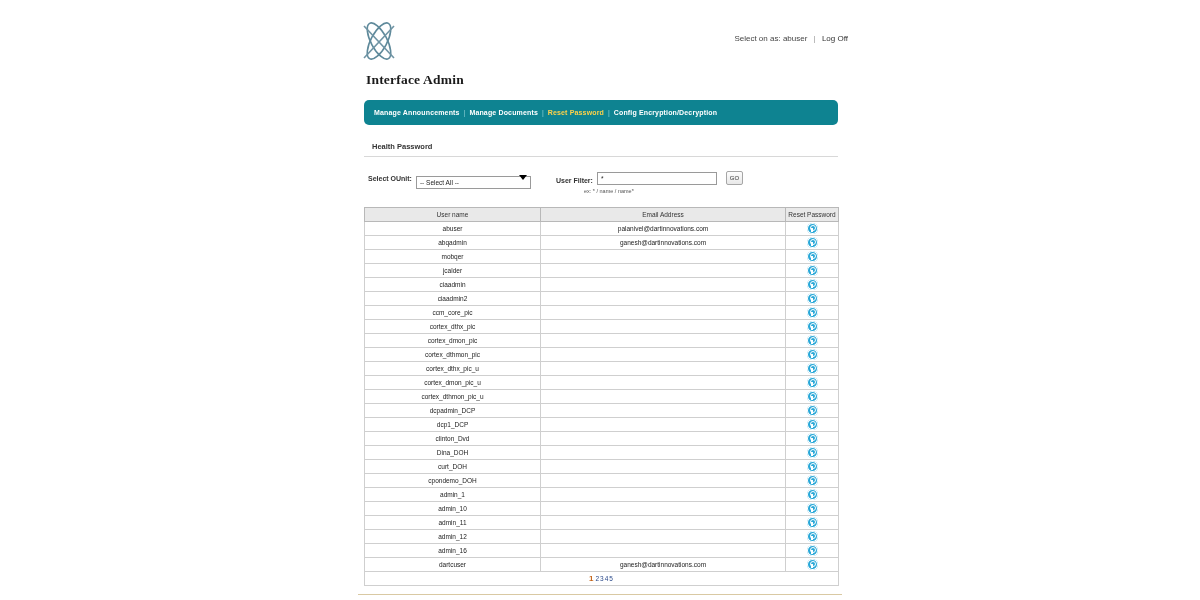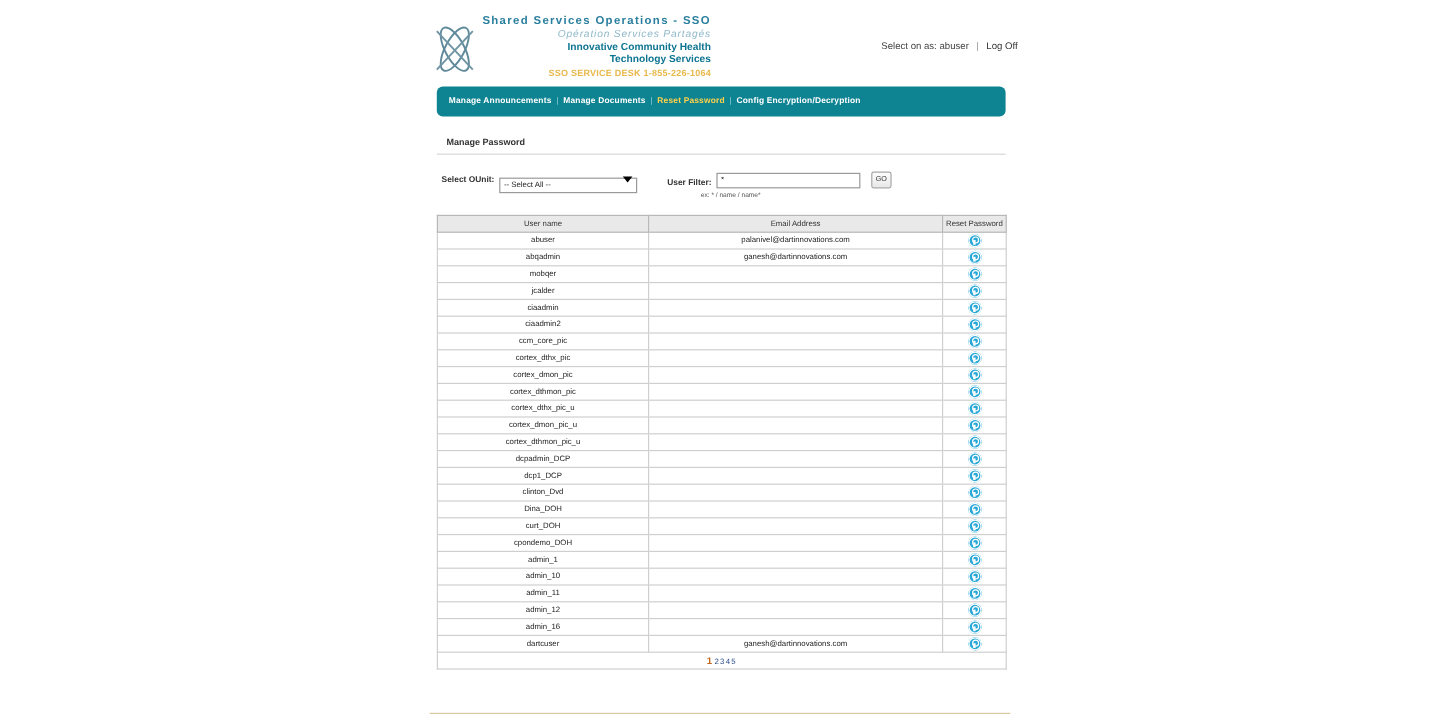--- a/index.html
+++ b/index.html
@@ -174,51 +174,45 @@
   <div class="header">
     <div class="logo-block">
       <svg class="logo-mark" viewBox="0 0 42 46">
         <g fill="none" stroke="#5f8a9b" stroke-width="1.6">
           <ellipse cx="21" cy="23" rx="8" ry="20" transform="rotate(28 21 23)"></ellipse>
           <ellipse cx="21" cy="23" rx="8" ry="20" transform="rotate(-28 21 23)"></ellipse>
           <path d="M6 8 L36 40" stroke="#6f94a4"></path>
           <path d="M36 8 L6 40" stroke="#6f94a4"></path>
         </g>
       </svg>
-      <div class="logo-text">
-        <div class="logo-l1">Shared  Services  Operations  -  SSO</div>
-        <div class="logo-l2">Opération  Services  Partagés</div>
-        <div class="logo-l3">Innovative Community Health</div>
-        <div class="logo-l4">Technology Services</div>
-        <div class="logo-l5">SSO SERVICE DESK 1-855-226-1064</div>
-      </div>
     </div>
 
     <div class="session">
       <span>Select on as:</span>
       <span>abuser</span>
       <span class="sep">|</span>
       <a href="#">Log Off</a>
     </div>
   </div>
 
   <div class="content">
 
+    <h1 class="page-title">Interface Admin</h1>
 
     <div class="navbar">
       <a href="#" class="nav-item">Manage Announcements</a>
       <span class="nav-sep">|</span>
       <a href="#" class="nav-item">Manage Documents</a>
       <span class="nav-sep">|</span>
       <a href="#" class="nav-item active">Reset Password</a>
       <span class="nav-sep">|</span>
       <a href="#" class="nav-item">Config Encryption/Decryption</a>
     </div>
 
-    <div class="section-title">Manage Password</div>
+    <div class="section-title">Health Password</div>
     <div class="divider"></div>
 
     <div class="filters">
       <span class="field-label">Select OUnit:</span>
       <span class="select-wrap">
         <select class="ou-select">
           <option>-- Select All --</option>
         </select>
         <span class="select-arrow"></span>
       </span>

